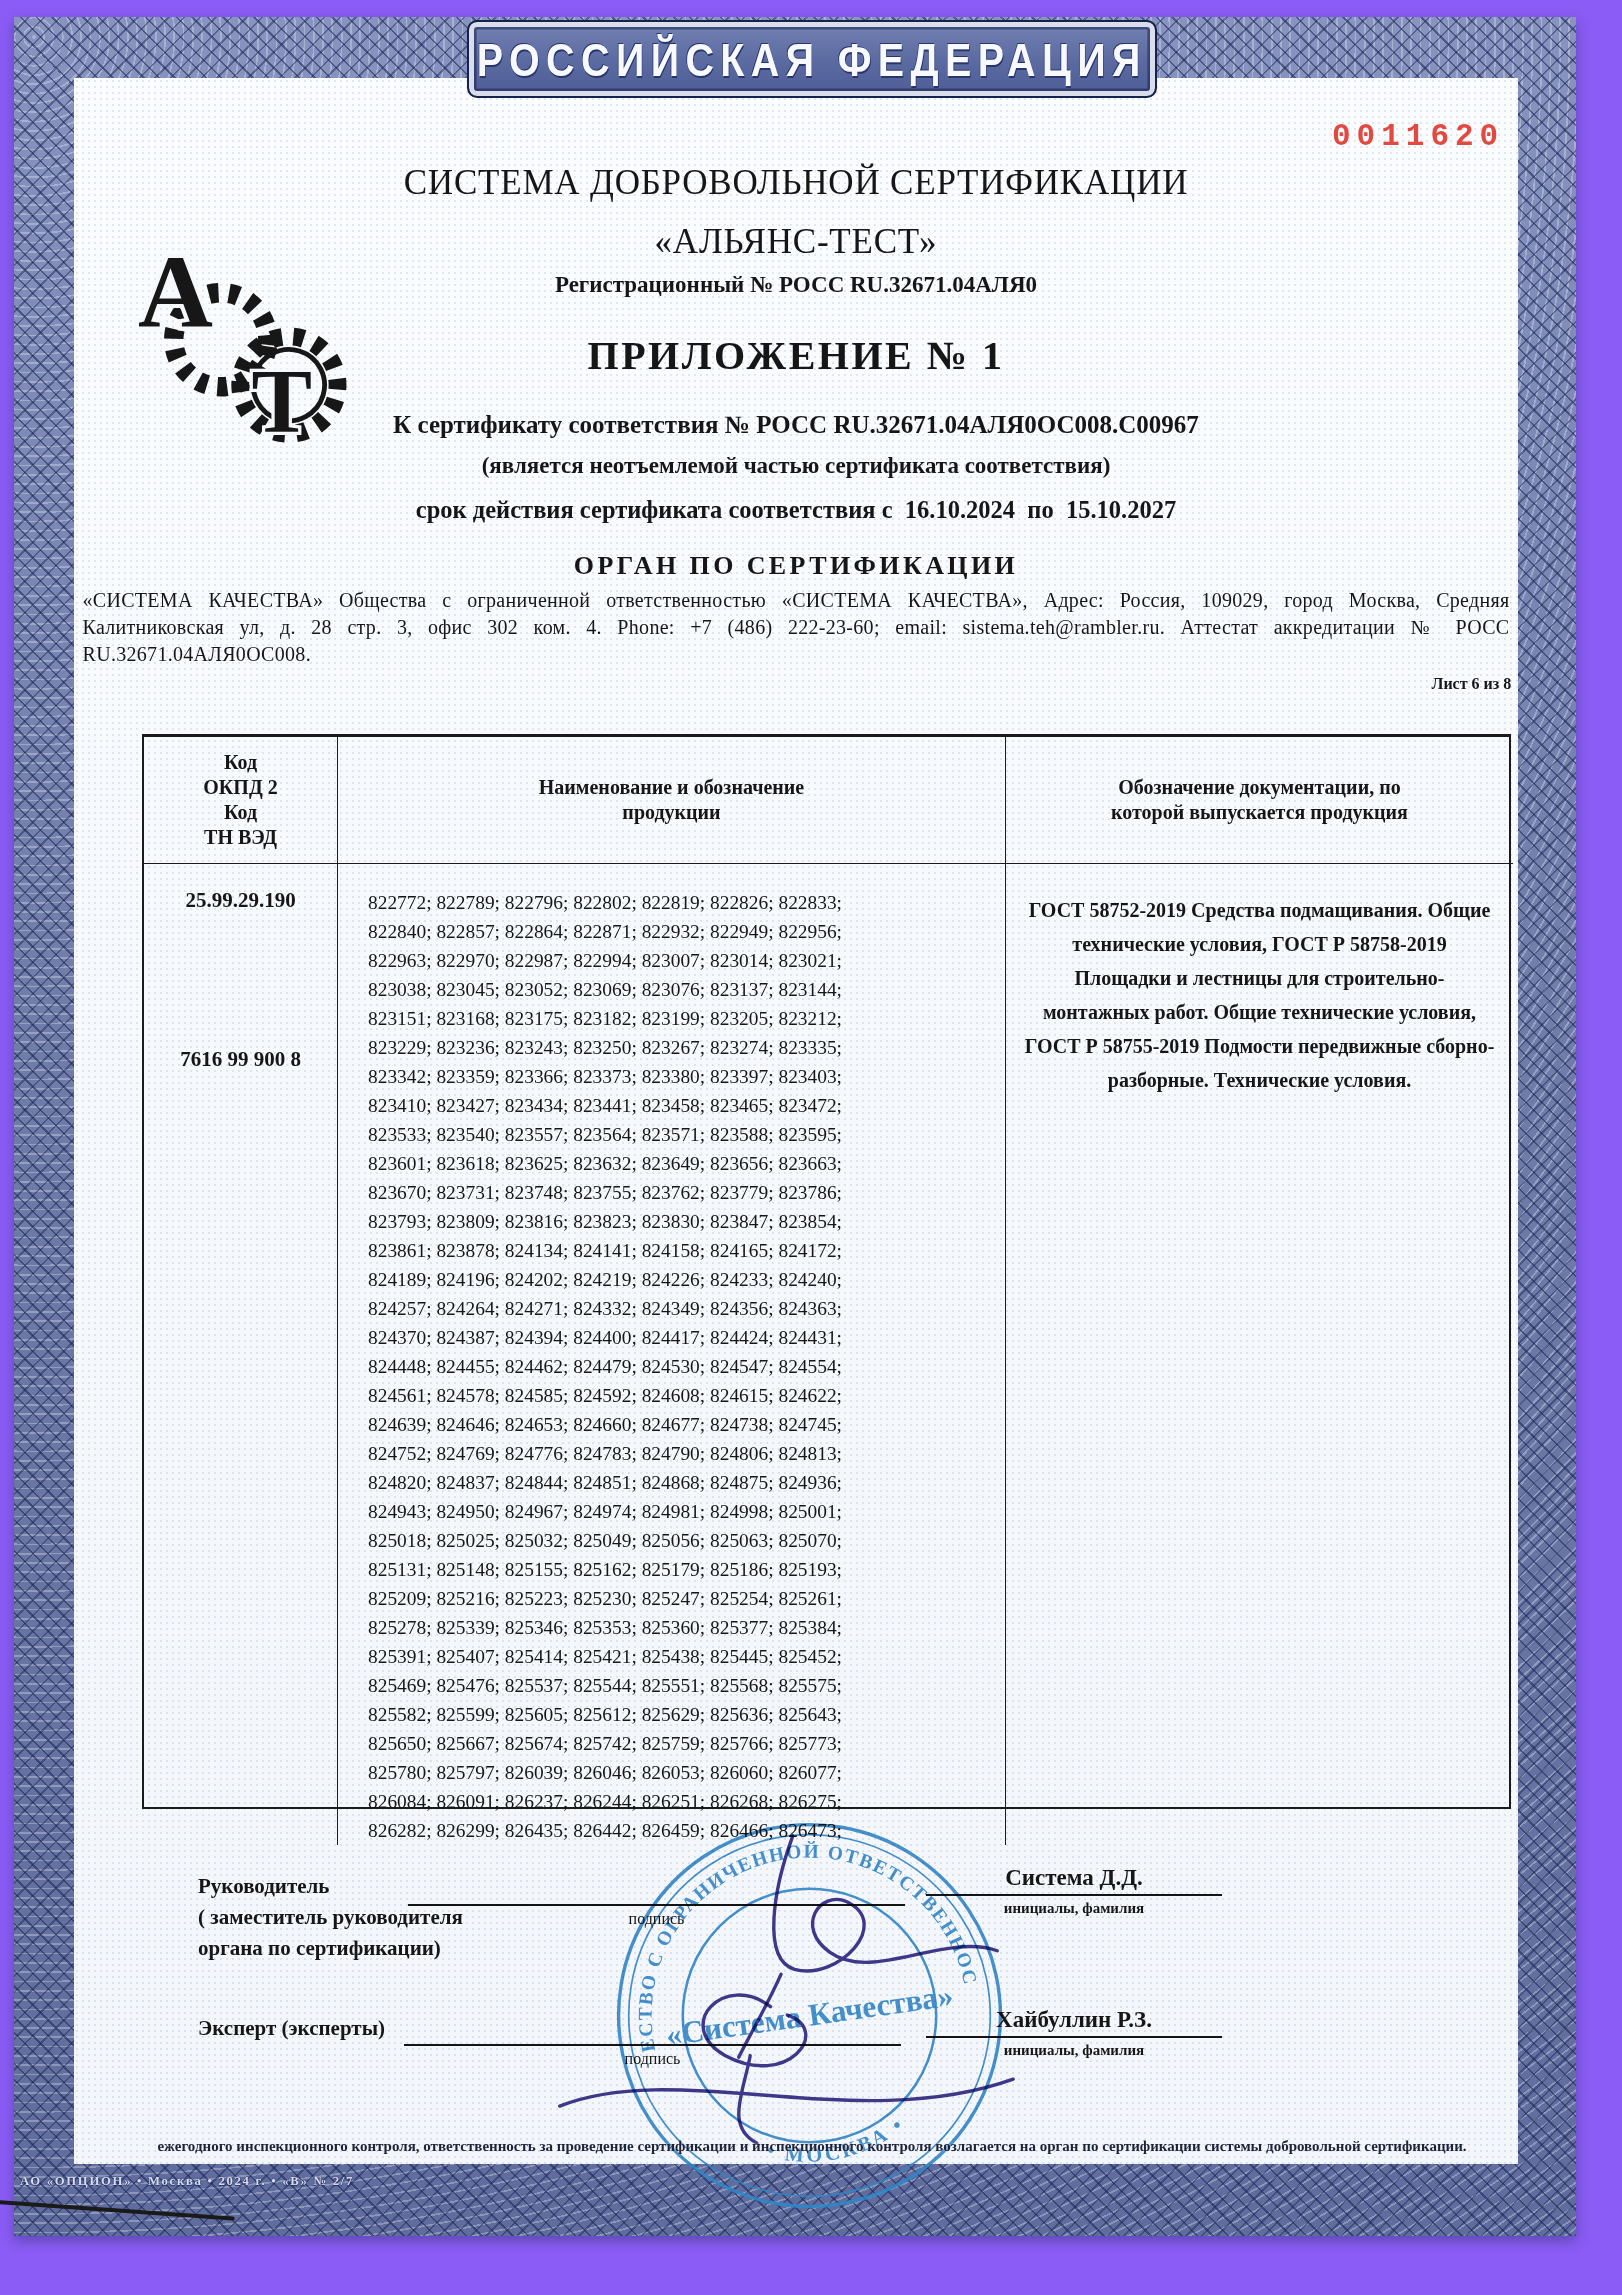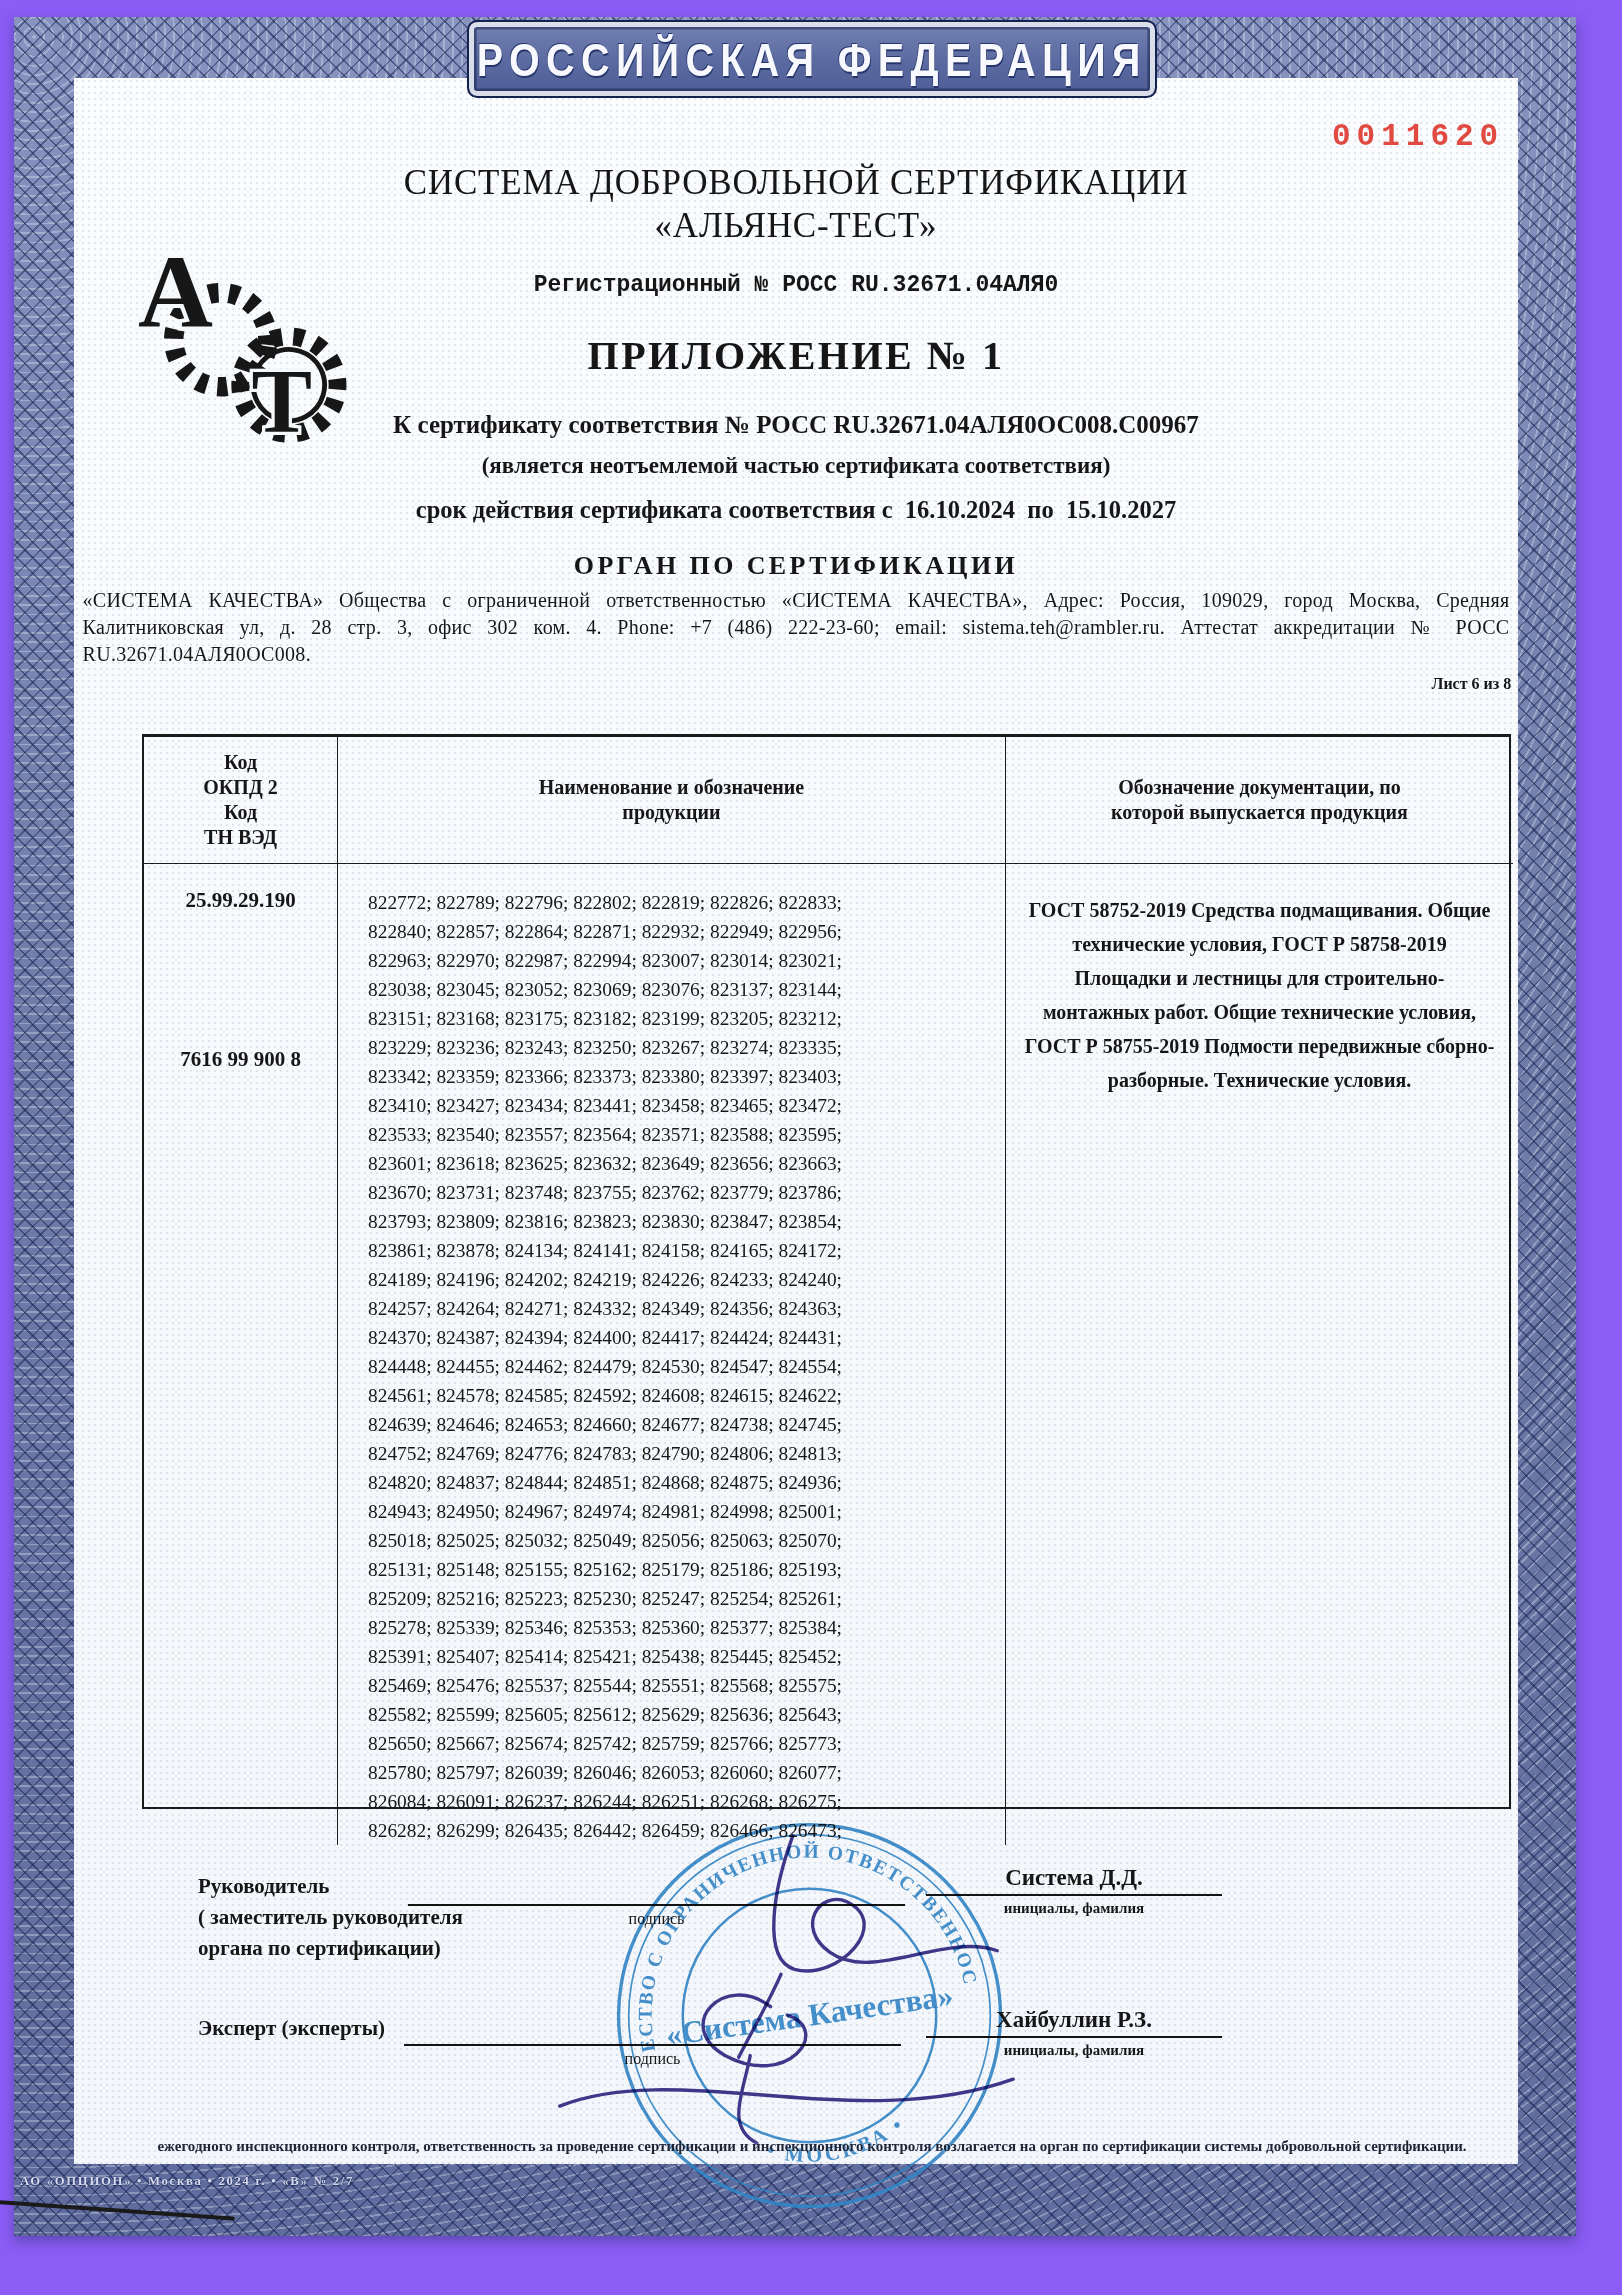--- a/index.html
+++ b/index.html
@@ -96,22 +96,22 @@
       </g>
       <g transform="translate(196,224) rotate(17)">
         <circle r="60" fill="none" stroke="#171717" stroke-width="22" stroke-dasharray="13 14"></circle>
         <circle r="44" fill="none" stroke="#171717" stroke-width="6"></circle>
       </g>
       <text x="10" y="152" font-family="Liberation Serif, serif" font-weight="bold" font-size="128" fill="#171717" stroke="#f6f9fc" stroke-width="10" paint-order="stroke">А</text>
       <text x="150" y="282" font-family="Liberation Serif, serif" font-weight="bold" font-size="112" fill="#171717" stroke="#f6f9fc" stroke-width="8" paint-order="stroke">Т</text>
     </svg>
 
     <div class="abs center h-sys" style="top:85px;">СИСТЕМА ДОБРОВОЛЬНОЙ СЕРТИФИКАЦИИ</div>
-    <div class="abs center h-sys" style="top:128px;">«АЛЬЯНС-ТЕСТ»</div>
-    <div class="abs center h-reg" style="top:194px;font-family:Liberation Mono, monospace;">Регистрационный № РОСС RU.32671.04АЛЯ0</div>
+    <div class="abs center h-sys" style="top:144px;">«АЛЬЯНС-ТЕСТ»</div>
+    <div class="abs center h-reg" style="top:194px;">Регистрационный № РОСС RU.32671.04АЛЯ0</div>
     <div class="abs center h-app" style="top:254px;">ПРИЛОЖЕНИЕ № 1</div>
     <div class="abs center h-ref" style="top:333px;">К сертификату соответствия № РОСС RU.32671.04АЛЯ0ОС008.С00967</div>
     <div class="abs center h-note" style="top:375px;">(является неотъемлемой частью сертификата соответствия)</div>
     <div class="abs center h-val" style="top:418px;">срок действия сертификата соответствия с  16.10.2024  по  15.10.2027</div>
     <div class="abs center h-org" style="top:473px;">ОРГАН ПО СЕРТИФИКАЦИИ</div>
     <div class="abs org-par" style="left:8.5px;top:509px;width:1427px;">«СИСТЕМА КАЧЕСТВА» Общества с ограниченной ответственностью «СИСТЕМА КАЧЕСТВА», Адрес: Россия, 109029, город Москва, Средняя Калитниковская ул, д. 28 стр. 3, офис 302 ком. 4. Phone: +7 (486) 222-23-60; email: sistema.teh@rambler.ru. Аттестат аккредитации № РОСС RU.32671.04АЛЯ0ОС008.</div>
     <div class="abs sheet" style="right:6.8px;top:597px;">Лист 6 из 8</div>
 
     <div class="doc-table">
       <div class="cell th cb cr">Код

